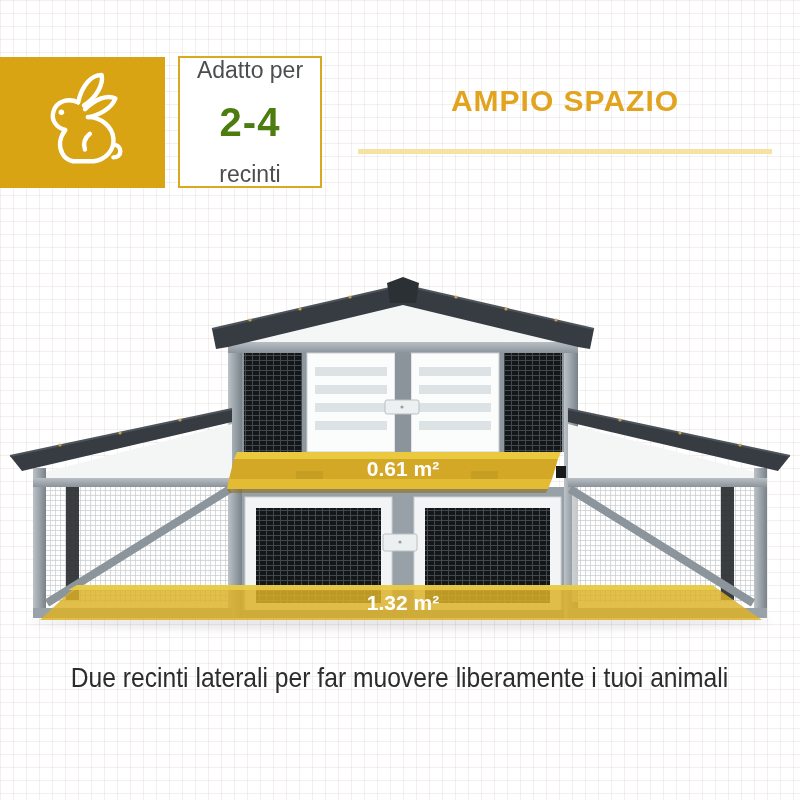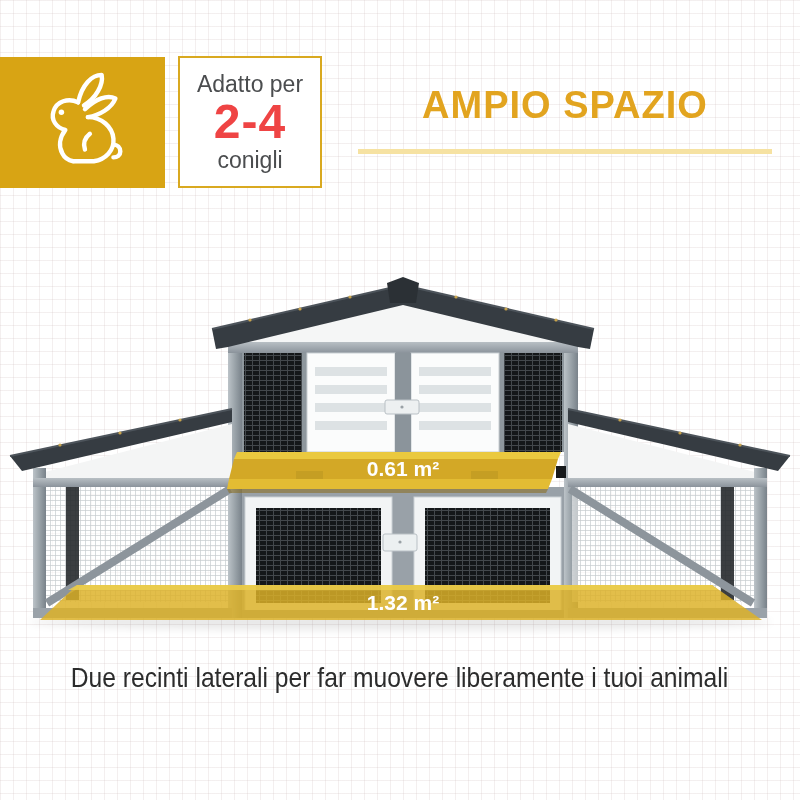--- a/index.html
+++ b/index.html
@@ -17,25 +17,25 @@
     background:#d8a414;display:flex;align-items:center;justify-content:center;
   }
   .badge-square svg{width:108px;height:108px;}
   .badge-info{
     position:absolute;left:178px;top:56px;width:144px;height:132px;
     background:#ffffff;border:2px solid #d9a920;box-sizing:border-box;
     display:flex;flex-direction:column;align-items:center;justify-content:center;
     line-height:1.05;
   }
   .badge-prefix,.badge-animal{font-size:23px;color:#4b4d4f;}
-  .badge-count{font-size:48px;font-weight:bold;color:#ef4444;letter-spacing:1px;margin:1px 0;}
+  .badge-count{font-size:40px;font-weight:bold;color:#4d7c0f;letter-spacing:1px;margin:19px 0;}
   
   .heading{
     position:absolute;left:355px;top:84px;width:420px;text-align:center;
-    font-size:38px;font-weight:bold;color:#e2a41f;letter-spacing:1px;white-space:nowrap;
+    font-size:30px;font-weight:bold;color:#e2a41f;letter-spacing:1px;white-space:nowrap;
   }
   .heading-underline{
     position:absolute;left:358px;top:149px;width:414px;height:5px;background:#f6e2a2;
   }
   
   .hutch{position:absolute;left:0;top:250px;width:800px;height:390px;}
   
   .caption{
     position:absolute;left:0;top:662px;width:800px;height:46px;
     display:flex;align-items:flex-start;justify-content:center;
@@ -63,21 +63,21 @@
         <path d="M62 66 C57 70 55 76 57 82"></path>
         <path d="M86 77 C90 77 93 80 93 84 C93 88 90 90 86 90"></path>
       </g>
       <circle cx="33" cy="44" r="2.8" fill="#ffffff"></circle>
     </svg>
   </div>
 
   <div class="badge-info">
     <div class="badge-prefix">Adatto per</div>
     <div class="badge-count">2-4</div>
-    <div class="badge-animal">conigli</div>
+    <div class="badge-animal">recinti</div>
   </div>
 
   <div class="heading">AMPIO SPAZIO</div>
   <div class="heading-underline"></div>
 
   <svg class="hutch" viewBox="0 250 800 390">
     <defs>
       <linearGradient id="postGrad" x1="0" y1="0" x2="1" y2="0">
         <stop offset="0" stop-color="#bcc3c8"></stop>
           <stop offset="0.5" stop-color="#9aa3a9"></stop>

